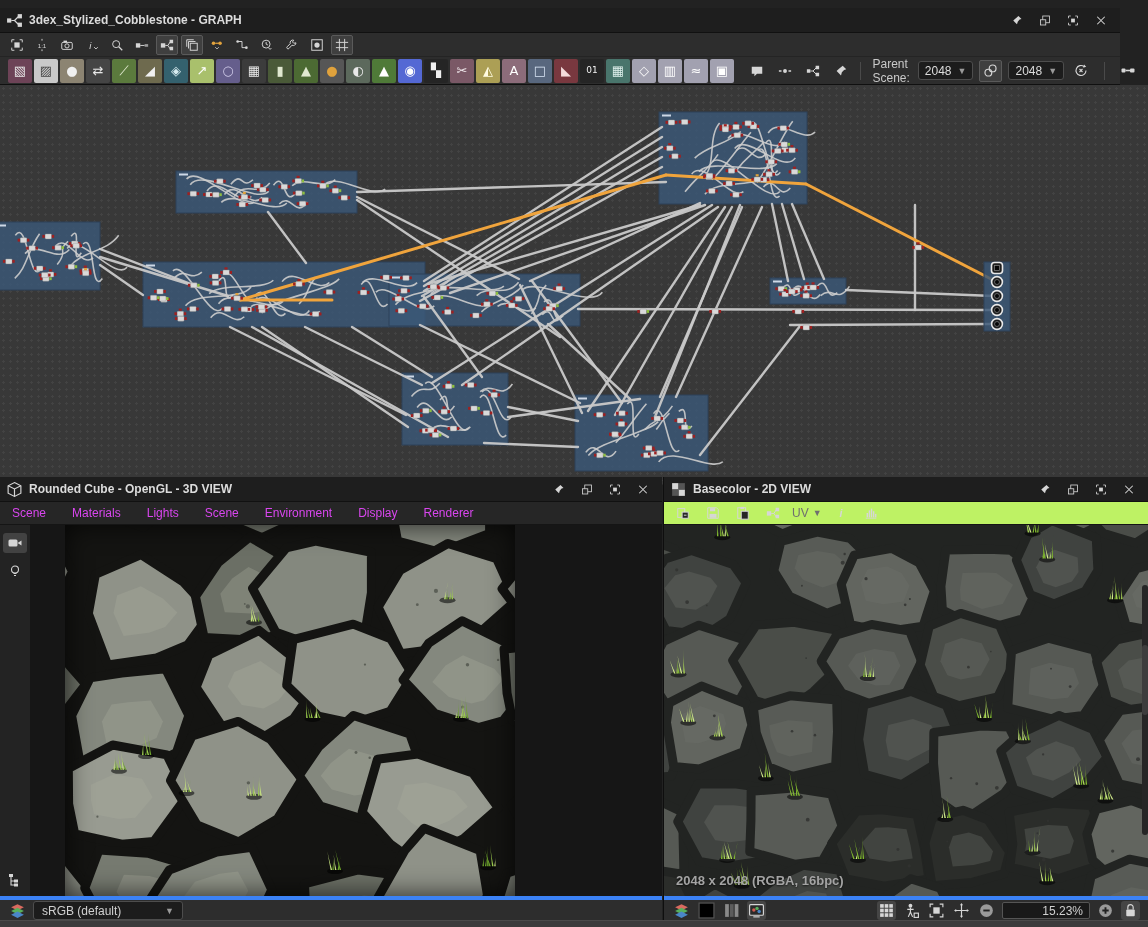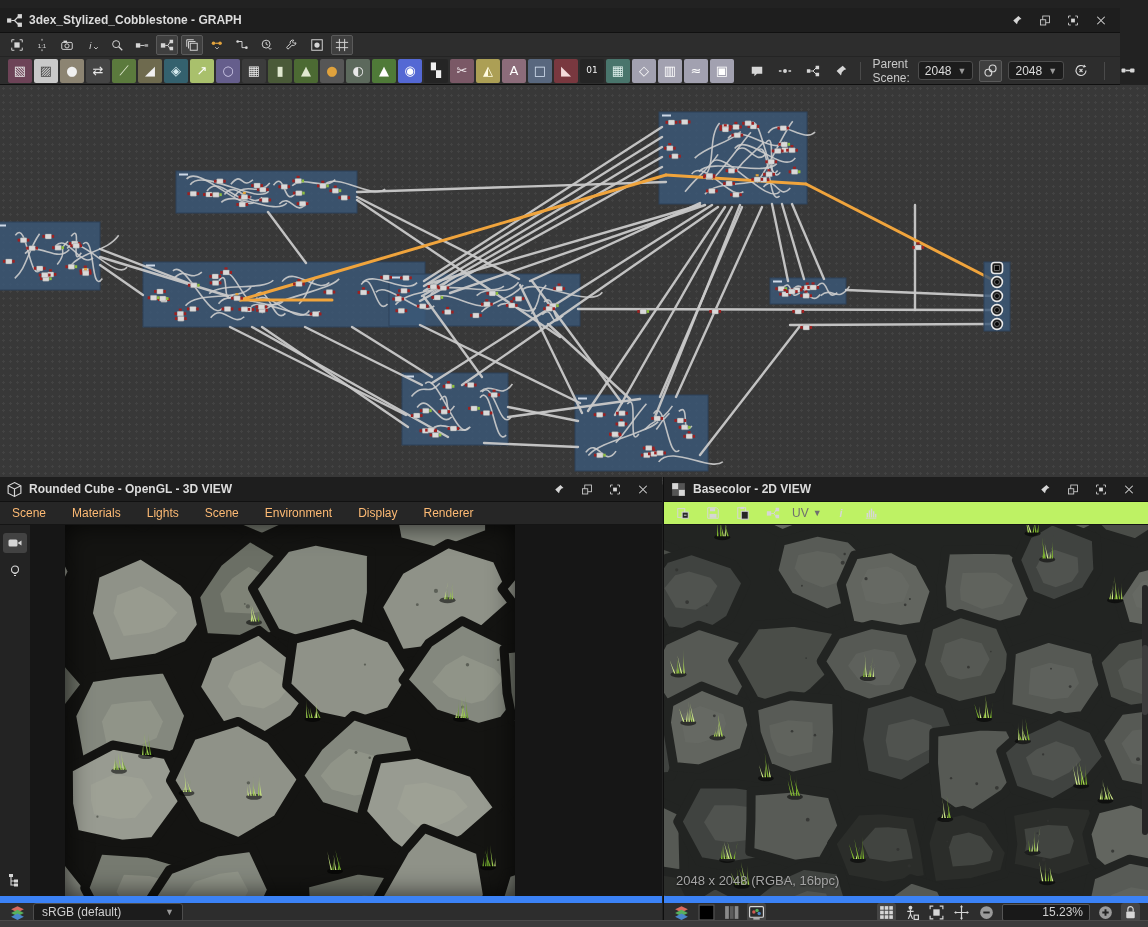--- a/index.html
+++ b/index.html
@@ -40,43 +40,43 @@
   .graph-canvas { position:relative; width:1148px; height:399px; background-color:#383838;
     background-image:radial-gradient(#434343 1px, rgba(0,0,0,0) 1.2px); background-size:7px 7px; }
   .graph-canvas svg { position:absolute; inset:0; }
 
   
   .view3d { position:absolute; left:0; top:477px; width:662px; height:443px; background:#1c1c1c; }
   .view2d { position:absolute; left:663px; top:477px; width:485px; height:569px; background:#1c1c1c;
     border-left:1px solid #0e0e0e; }
   .menubar { height:23px; background:#262626; display:flex; align-items:center; gap:26px;
     padding:0 12px; border-bottom:1px solid #151515; }
-  .menubar span { color:#fdba74; font-size:12px; cursor:default; }
+  .menubar span { color:#d946ef; font-size:12px; cursor:default; }
   .toolbar2d { height:23px; background:#bef264; display:flex; align-items:center; gap:8px;
     padding:0 8px; border-bottom:1px solid #151515; }
   .uv-dd { display:flex; align-items:center; gap:4px; color:#6f6f6f; font-size:12px; }
-  .viewport { position:relative; overflow:hidden; }
+  .viewport { position:relative; overflow:hidden;font-weight:bold; }
   .vp3d { width:662px; height:371px; background:#161616; }
   .vp2d { width:485px; height:371px; background:#161616; }
   .left-strip { position:absolute; left:0; top:0; width:30px; height:100%; background:#232323;
     display:flex; flex-direction:column; align-items:center; padding-top:8px; gap:8px; z-index:5; }
   .strip-btn { width:24px; height:20px; border-radius:3px; display:flex; align-items:center;
     justify-content:center; background:transparent; border:none; padding:2px; }
   .strip-btn.active { background:#424242; }
   .strip-btn svg { width:16px; height:16px; }
   .tree-btn { position:absolute; left:3px; bottom:6px; z-index:6; }
   .tex3d-wrap { position:absolute; left:65px; top:0; width:450px; height:371px; }
   .tex-shadow { position:absolute; inset:0; box-shadow:inset 0 0 26px rgba(0,0,0,.75); pointer-events:none; }
   .overlay-dim { position:absolute; left:12px; bottom:8px; color:#a4a4a4; font-size:13px; z-index:7;
     text-shadow:0 1px 2px rgba(0,0,0,.6); }
   .scroll2d { position:absolute; right:1px; top:60px; width:6px; height:250px; background:#262626;
     border-radius:3px; z-index:7; }
   .scroll2d .thumb { position:absolute; top:60px; width:6px; height:70px; background:#3d3d3d; border-radius:3px; }
 
-  .statusbar { height:25px; background:#2d2d2d; border-top:7px solid #3b82f6;
+  .statusbar { height:25px; background:#2d2d2d; border-top:4px solid #3b82f6;
     display:flex; align-items:center; padding:0 8px; gap:6px; }
   .sicon { width:19px; height:19px; display:inline-flex; align-items:center; justify-content:center;
     background:transparent; border:none; border-radius:3px; padding:1px; }
   .sicon.active { background:#454545; }
   .sel { background:#1c1c1c; border:1px solid #4d4d4d; border-radius:3px; height:19px; width:150px;
     display:flex; align-items:center; padding:0 8px; color:#d0d0d0; font-size:12px; }
   .sel .chev { margin-left:auto; font-size:9px; color:#9a9a9a; }
   .zoomfield { width:88px; height:17px; background:#191919; border:1px solid #555; border-radius:2px;
     color:#d0d0d0; font-size:12px; text-align:right; padding:0 6px; font-family:"Liberation Sans",sans-serif; }
   .spacer { flex:1; }

